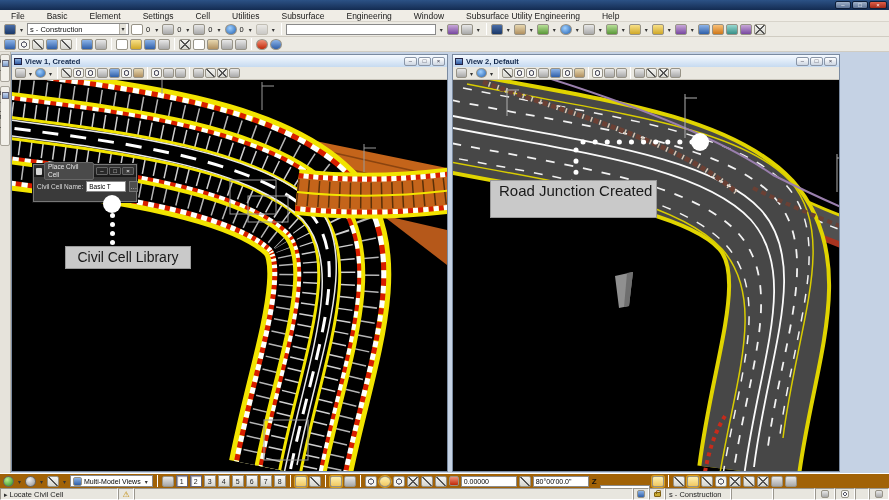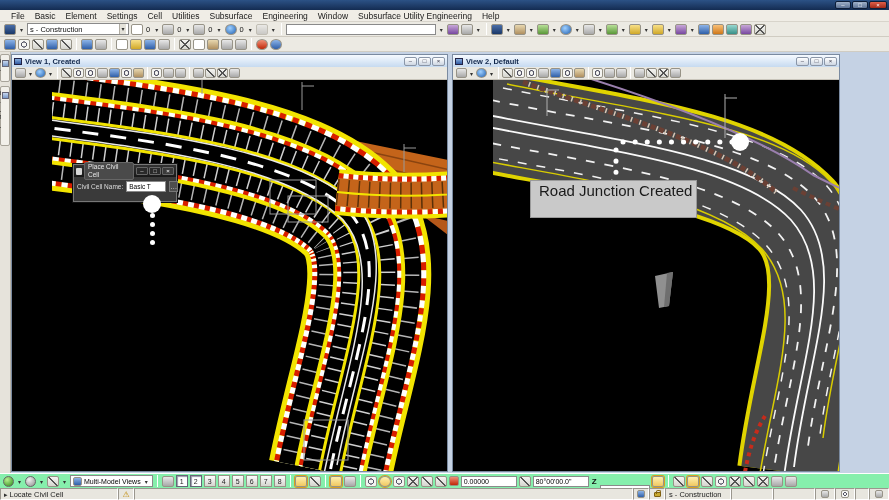--- a/index.html
+++ b/index.html
@@ -7,21 +7,21 @@
   body{font-family:"Liberation Sans",sans-serif;background:#c5d2e4;position:relative;}
   .abs{position:absolute;}
 
   
   #titlebar{left:0;top:0;width:889px;height:10px;background:linear-gradient(#2c5286,#142c52);display:flex;justify-content:flex-end;align-items:center;padding-right:2px;gap:1px;}
   .winbtn{width:16px;height:8px;border:1px solid #0e1e38;border-radius:2px;background:linear-gradient(#9fb0c8,#5d7294);color:#fff;font-size:6px;line-height:6px;text-align:center;}
   .winbtn.close{background:linear-gradient(#e0604a,#a02818);width:18px;}
   .glyph-min::after{content:"–";} .glyph-max::after{content:"□";} .glyph-x::after{content:"×";}
 
   
-  #menubar{left:0;top:10px;width:889px;height:12px;background:#f0ede6;border-bottom:1px solid #d8d4cb;display:flex;align-items:center;padding-left:6px;gap:0;}
+  #menubar{left:0;top:10px;width:889px;height:12px;background:#f0ede6;border-bottom:1px solid #d8d4cb;display:flex;align-items:center;padding-left:6px;gap:12px;}
   #menubar span{font-size:8.5px;color:#1a1a1a;padding:0 5px;}
 
   
   .toolrow{left:0;width:889px;height:15px;background:#eceae3;display:flex;align-items:center;gap:2px;padding-left:4px;border-bottom:1px solid #d0ccc2;}
   #row1{top:22px;} #row2{top:37px;height:15px;}
   .ic{display:inline-block;width:12px;height:11px;border-radius:2px;border:1px solid #979387;background:linear-gradient(#fdfdfd,#cdcdc7);flex:none;}
   .c-blue{background:linear-gradient(#8db4e8,#2f5fa8);} .c-dblue{background:linear-gradient(#4a6ea8,#1a3868);}
   .c-green{background:linear-gradient(#b8e098,#5a9838);} .c-yellow{background:linear-gradient(#f8e088,#d0a828);}
   .c-orange{background:linear-gradient(#f8c078,#d07818);} .c-red{background:linear-gradient(#f09078,#c02808);}
   .c-purple{background:linear-gradient(#c8a8d8,#7848a0);} .c-teal{background:linear-gradient(#98d8d0,#389088);}
@@ -42,21 +42,21 @@
   
   .view{position:absolute;top:54px;height:418px;border:1px solid #7a8aa0;background:#000;display:flex;flex-direction:column;}
   #view1{left:11px;width:437px;} #view2{left:452px;width:388px;}
   .vtitle{height:12px;background:linear-gradient(#f6faff,#c6daf0);display:flex;align-items:center;padding:0 2px;gap:3px;flex:none;}
   .vtitle .vicon{width:8px;height:7px;background:linear-gradient(#88b0e0,#3058a0);border:1px solid #224;flex:none;}
   .vtitle .vt{font-size:7.5px;color:#10264a;font-weight:bold;}
   .vctrls{margin-left:auto;display:flex;gap:1px;}
   .vcbtn{width:13px;height:9px;border:1px solid #8a96a8;border-radius:2px;background:linear-gradient(#fff,#cdd6e2);font-size:6px;line-height:7px;text-align:center;color:#334;}
   .vtoolbar{height:13px;background:#eae8e1;border-bottom:1px solid #c8c4ba;display:flex;align-items:center;gap:1px;padding-left:3px;flex:none;}
   .vtoolbar .ic{width:11px;height:10px;}
-  .vcanvas{position:relative;flex:1;background:#000;overflow:hidden;margin-left:40px;}
+  .vcanvas{position:relative;flex:1;background:#000;overflow:hidden;}
   .vcanvas svg{position:absolute;left:0;top:0;}
 
   
   #pcc-dialog{left:21px;top:84px;width:104px;height:38px;border:1px solid #777;background:#3a3a3a;box-shadow:0 0 0 1px #111;z-index:5;}
   #pcc-title{height:12px;background:linear-gradient(#333,#181818);display:flex;align-items:center;gap:2px;padding:0 2px;}
   #pcc-title .dicon{width:6px;height:7px;background:#d8d8d8;border-radius:1px;flex:none;}
   #pcc-title .dt{font-size:6.5px;color:#e8e8e8;background:#4a4a4a;border:1px solid #666;border-radius:2px;padding:0 3px;line-height:8px;}
   .dbtn{width:12px;height:8px;border:1px solid #666;background:#2a2a2a;color:#ddd;font-size:6px;line-height:6px;text-align:center;border-radius:1px;}
   .dbtn.x{background:#3a3a3a;font-weight:bold;}
   #pcc-body{display:flex;align-items:center;gap:3px;padding:4px 3px;}
@@ -66,21 +66,21 @@
   #pcc-browse::after{content:"…";}
 
   
   .callout-label{background:#c9c9c9;color:#1a1a1a;border:1px solid #9a9a9a;z-index:4;}
   #lbl-v1{left:53px;top:166px;width:126px;height:23px;font-size:14px;line-height:21px;text-align:center;}
   #lbl-v2{left:37px;top:100px;width:167px;height:38px;font-size:15px;line-height:18px;padding:1px 0 0 8px;}
   .dot{position:absolute;width:5px;height:5px;border-radius:50%;background:#fff;z-index:4;}
   #cursor-dot-v1{position:absolute;left:91px;top:115px;width:18px;height:18px;border-radius:50%;background:#fff;z-index:6;}
 
   
-  #bottombar{left:0;top:473px;width:889px;height:15px;background:#86efac;border-top:1px solid #fff;display:flex;align-items:center;gap:2px;padding-left:3px;}
+  #bottombar{left:0;top:473px;width:889px;height:15px;background:#a16207;border-top:1px solid #fff;display:flex;align-items:center;gap:2px;padding-left:3px;}
   .sphere{width:11px;height:11px;border-radius:50%;flex:none;border:1px solid #666;}
   .sphere.green{background:radial-gradient(circle at 35% 30%,#b8f090,#2a8818);}
   .sphere.gray{background:radial-gradient(circle at 35% 30%,#f0f0f0,#909090);}
   .vg-combo{height:12px;background:#fff;border:1px solid #8a8a8a;display:flex;align-items:center;gap:2px;font-size:7px;padding:0 2px;}
   .toggle{width:12px;height:12px;border:1px solid #979387;background:linear-gradient(#fdfdfd,#d5d5cf);font-size:7px;text-align:center;line-height:11px;color:#222;flex:none;}
   .toggle.on{background:#fff;border:1px solid #667;box-shadow:inset 1px 1px 1px #99a;}
   .hl{box-shadow:0 0 0 1px #d8a020;background:linear-gradient(#fef0b0,#f0c860)!important;}
   .diag{background:linear-gradient(45deg,transparent 44%,#555 44%,#555 56%,transparent 56%),linear-gradient(#f5f5f2,#d5d5cf);}
   .xmark{background:linear-gradient(45deg,transparent 44%,#555 44%,#555 56%,transparent 56%),linear-gradient(-45deg,transparent 44%,#555 44%,#555 56%,transparent 56%),linear-gradient(#f5f5f2,#d5d5cf);}
   .ring{background:radial-gradient(circle,#f5f5f2 28%,#556 32%,#556 44%,#f5f5f2 48%),linear-gradient(#f5f5f2,#d5d5cf);}
@@ -293,20 +293,21 @@
         <input value="Basic T" style="">
         <span id="pcc-browse"></span>
       </div>
     </div>
 
     <div id="cursor-dot-v1"></div>
     <div class="dot" style="left:98px;top:133px;"></div>
     <div class="dot" style="left:98px;top:142px;"></div>
     <div class="dot" style="left:98px;top:151px;"></div>
     <div class="dot" style="left:98px;top:160px;"></div>
+    <div id="lbl-v1" class="abs callout-label">Civil Cell Library</div>
   </div>
 </div>
 
 <div id="view2" class="view">
   <div class="vtitle">
     <span class="vicon"></span>
     <span class="vt">View 2, Default</span>
     <span class="vctrls">
       <span class="vcbtn glyph-min"></span>
       <span class="vcbtn glyph-max"></span>

